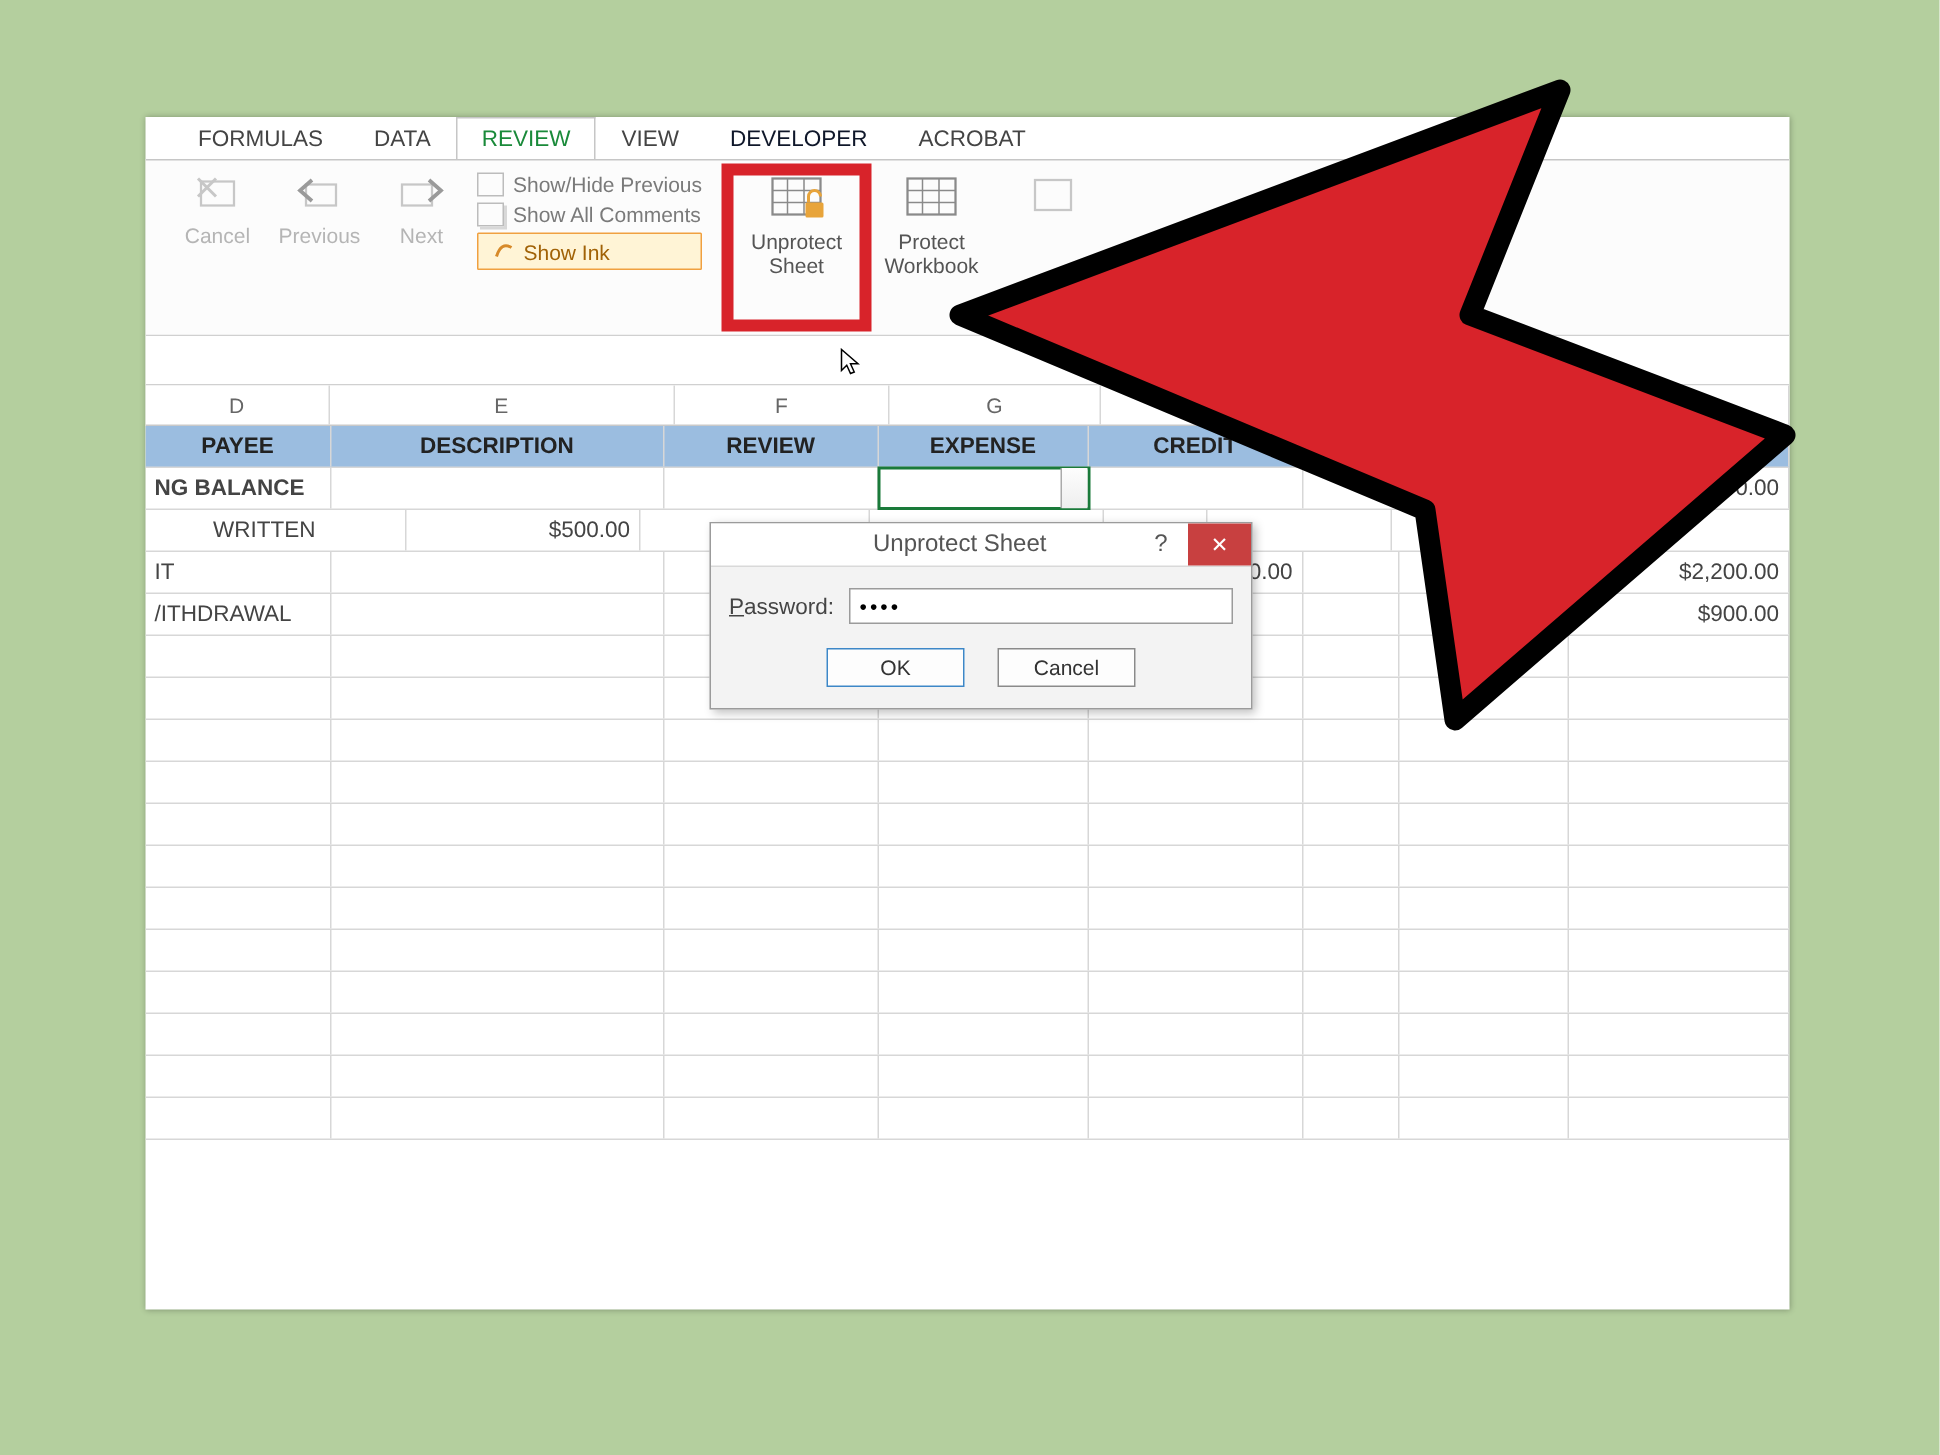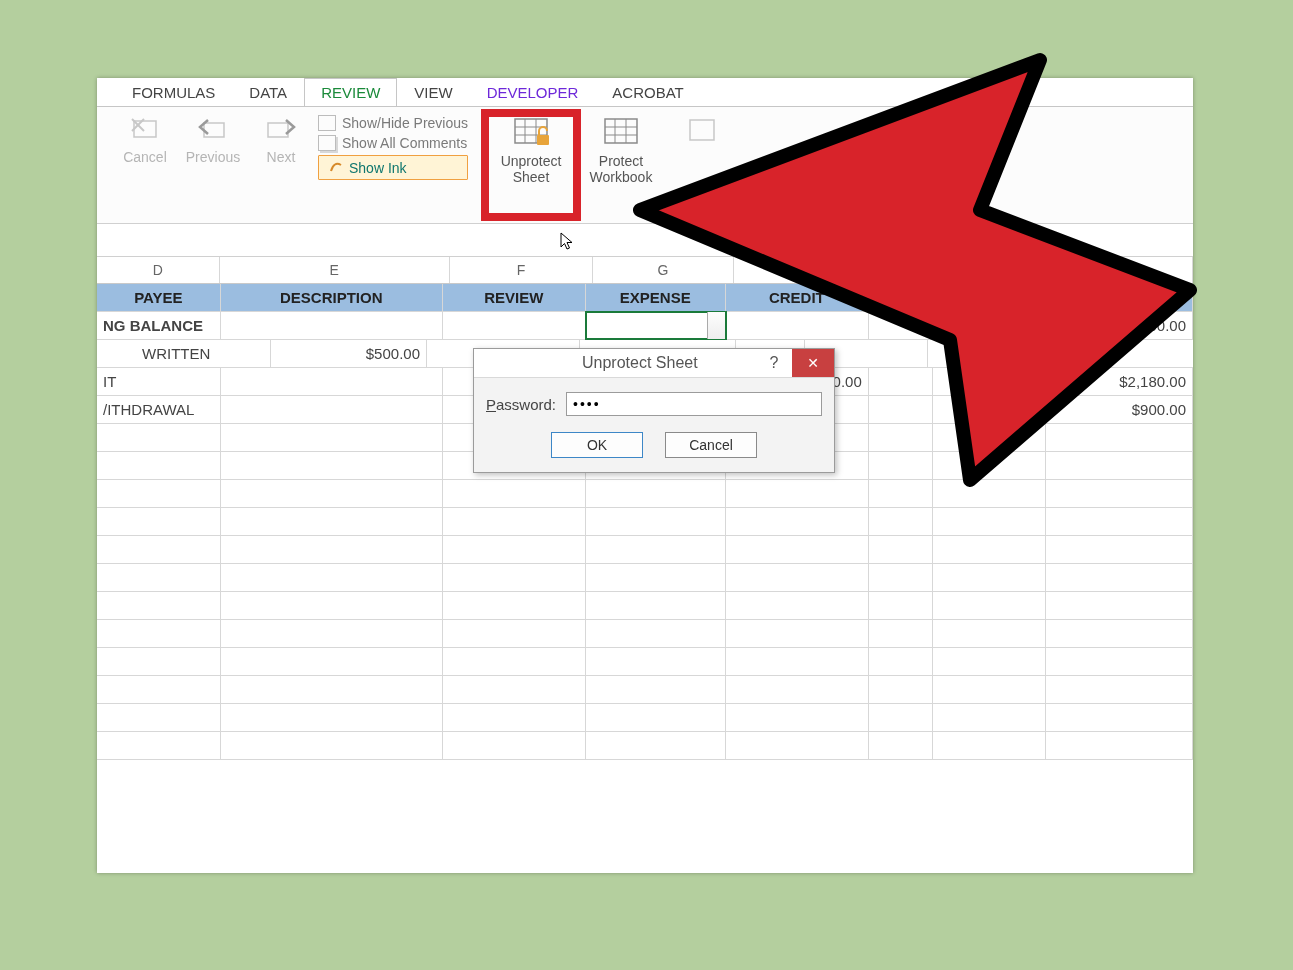--- a/index.html
+++ b/index.html
@@ -38,21 +38,21 @@
   .bigbtn{
     display:flex;flex-direction:column;align-items:center;justify-content:flex-start;
     width:58px;padding:2px 2px;color:#8a8a8a;font-size:14px;cursor:pointer;
     text-align:center;line-height:1.15;
   }
   .bigbtn.dim{color:#b5b5b5;}
   .iconbox{width:34px;height:30px;margin-bottom:4px;position:relative;}
   .cmtlist{display:flex;flex-direction:column;gap:4px;font-size:14px;color:#7a7a7a;padding-top:2px;}
   .cmtlist div{display:flex;align-items:center;gap:6px;cursor:pointer;}
   .showink{
-    border:1px solid #f0a040;background:#fff4d6;color:#0f766e;
+    border:1px solid #f0a040;background:#fff4d6;color:#a16207;
     padding:3px 10px;border-radius:1px;display:inline-flex;align-items:center;gap:6px;
   }
   .grouplabel{
     position:absolute;bottom:-2px;left:0;right:0;text-align:center;
     font-size:13px;color:#8a8a8a;
   }
   .sep{width:1px;background:#d8d8d8;height:92px;margin:0 6px;}
   .highlight{
     position:absolute;border:8px solid #d8232a;
     pointer-events:none;
@@ -130,21 +130,21 @@
 <body>
 
 <div class="window">
 
 
   <div class="tabs">
     <div class="tab">FORMULAS</div>
     <div class="tab">DATA</div>
     <div class="tab active">REVIEW</div>
     <div class="tab">VIEW</div>
-    <div class="tab" style="color:#6d28d9">DEVELOPER</div>
+    <div class="tab" style="color:#0f172a">DEVELOPER</div>
     <div class="tab">ACROBAT</div>
   </div>
 
   <div class="ribbon">
     <div class="rgroup" style="width:372px;height:100px;">
       <div class="row">
         <div class="bigbtn dim">
           <span class="iconbox">
             <svg viewBox="0 0 34 30">
                 <rect x="6" y="6" width="22" height="16" fill="none" stroke="#c7c7c7" stroke-width="1.5"></rect>
@@ -299,21 +299,21 @@
         <div class="r" style="width: 148px;">$500.00</div>
       </div>
       <div class="datarow">
         <div style="width: 122px;">IT</div>
         <div style="width: 230px;"></div>
         <div class="r" style="width: 143px;"></div>
         <div class="r" style="width: 140px;"></div>
         <div class="r" style="width: 143px;">$750.00</div>
         <div style="width: 56px;"></div>
         <div style="width: 110px;"></div>
-        <div class="r" style="width: 148px;">$2,180.00</div>
+        <div class="r" style="width: 148px;">$2,200.00</div>
       </div>
       <div class="datarow">
         <div style="width: 122px; text-align: right;">/ITHDRAWAL</div>
         <div style="width: 230px;"></div>
         <div class="r" style="width: 143px;">$350.00</div>
         <div class="r" style="width: 140px;"></div>
         <div class="r" style="width: 143px;"></div>
         <div style="width: 56px;"></div>
         <div style="width: 110px;"></div>
         <div class="r" style="width: 148px;">$900.00</div>

